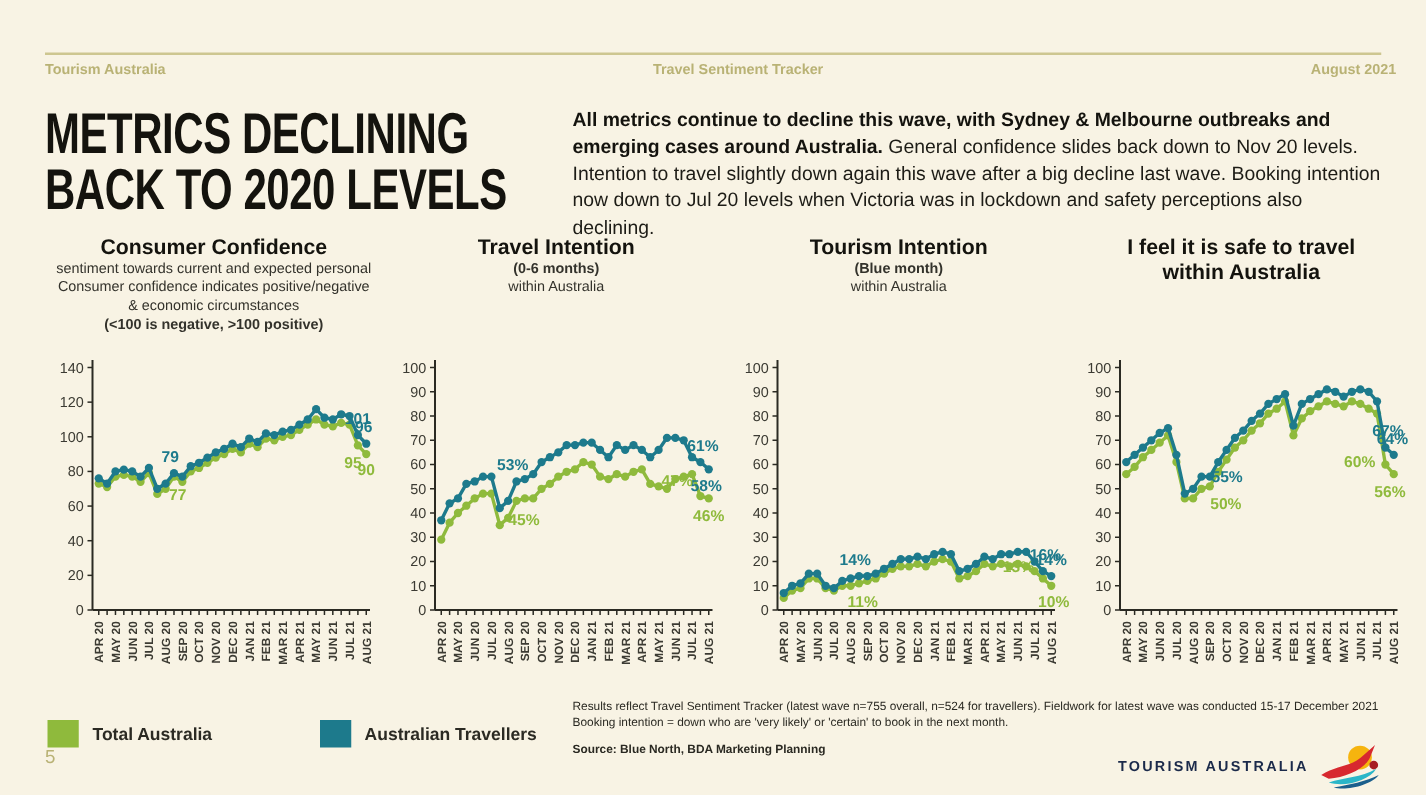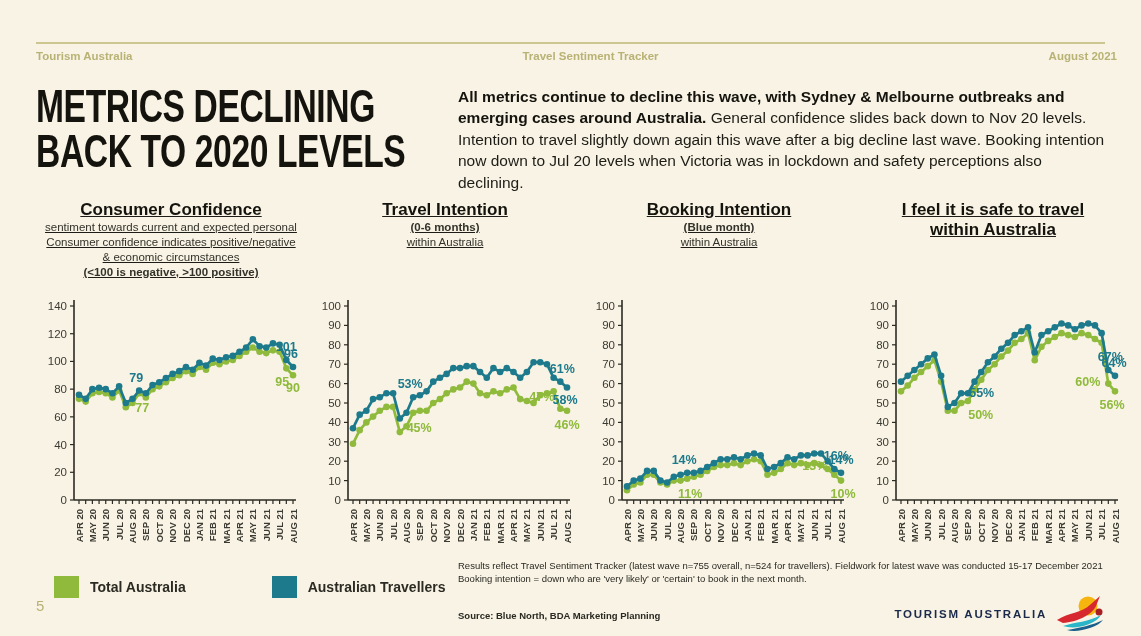--- a/index.html
+++ b/index.html
@@ -20,37 +20,37 @@
     position:absolute;left:36px;top:84px;
     font-size:46px;line-height:.98;font-weight:800;color:#14130e;
     letter-spacing:-.5px;white-space:nowrap;
     transform:scaleX(.73);transform-origin:left top;
   }
   
   .intro{position:absolute;left:458px;top:86px;width:652px;margin:0;
     font-size:15.5px;line-height:1.38;color:#1d1c16;}
   .intro b{color:#14130e;}
   
-  #charts{position:absolute;left:34px;top:200px;display:flex;text-decoration:underline;}
+  #charts{position:absolute;left:34px;top:188px;display:flex;}
   .col{width:274px;}
   .title-block{height:94px;}
   .ct{text-align:center;font-size:17px;font-weight:800;color:#14130e;line-height:1.18;}
   .cs{text-align:center;font-size:11.5px;color:#33322b;line-height:1.3;}
   .cs.b{font-weight:700;}
   svg.chart{display:block;overflow:visible;}
   
-  .legend{position:absolute;left:54px;top:576px;display:flex;align-items:center;justify-content:flex-end;}
+  .legend{position:absolute;left:38px;top:576px;display:flex;align-items:center;justify-content:flex-end;}
   .legend-item{display:flex;align-items:center;}
   .legend-item + .legend-item{margin-left:86px;}
   .swatch{display:inline-block;width:25px;height:22px;margin-right:11px;}
   .legend-label{font-size:14px;font-weight:600;color:#2b2a23;}
   
   .footnotes{position:absolute;left:458px;top:560px;width:660px;
     font-size:9.5px;line-height:1.35;color:#2a2922;}
-  .footnotes .source{margin-top:24px;font-weight:700;}
+  .footnotes .source{margin-top:8px;font-weight:700;}
   
   .page-num{position:absolute;left:36px;top:597px;font-size:15px;color:#b9b275;}
   
   .logo{position:absolute;right:34px;top:594px;display:flex;align-items:center;}
   .logo-text{font-size:11.5px;font-weight:700;letter-spacing:1.8px;color:#1b2a4a;margin-right:8px;}
 </style>
 </head>
 <body>
 
 <div class="rule"></div>
@@ -371,21 +371,21 @@
         <text x="102.1875" y="94.17999999999999" text-anchor="middle" font-size="12.5" font-weight="600" fill="#1d7a8c">53%</text>
         <text x="111.1875" y="137.7" text-anchor="middle" font-size="12.5" font-weight="600" fill="#8fba3c">45%</text>
         <text x="254.3125" y="78.66" text-anchor="middle" font-size="12.5" font-weight="600" fill="#1d7a8c">61%</text>
         <text x="257" y="110.48" text-anchor="middle" font-size="12.5" font-weight="600" fill="#1d7a8c">58%</text>
         <text x="246.3125" y="106.82000000000001" text-anchor="end" font-size="12.5" font-weight="600" fill="#8fba3c">47%</text>
         <text x="259" y="134.76" text-anchor="middle" font-size="12.5" font-weight="600" fill="#8fba3c">46%</text>
       </svg>
     </div>
     <div class="col">
       <div class="title-block">
-        <div class="ct">Booking Intention</div>
+        <div class="ct">Tourism Intention</div>
         <div class="cs b">(Blue month)</div>
         <div class="cs">within Australia</div>
       </div>
       <svg width="274" height="264" viewBox="0 0 274 264" class="chart">
         <line x1="36" y1="206" x2="40" y2="206" stroke="#2b2a23" stroke-width="1.2"></line>
         <text x="33" y="210" text-anchor="end" font-size="11.5" fill="#3c3b33">0</text>
         <line x1="36" y1="186.6" x2="40" y2="186.6" stroke="#2b2a23" stroke-width="1.2"></line>
         <text x="33" y="190.6" text-anchor="end" font-size="11.5" fill="#3c3b33">10</text>
         <line x1="36" y1="167.2" x2="40" y2="167.2" stroke="#2b2a23" stroke-width="1.2"></line>
         <text x="33" y="171.2" text-anchor="end" font-size="11.5" fill="#3c3b33">20</text>

